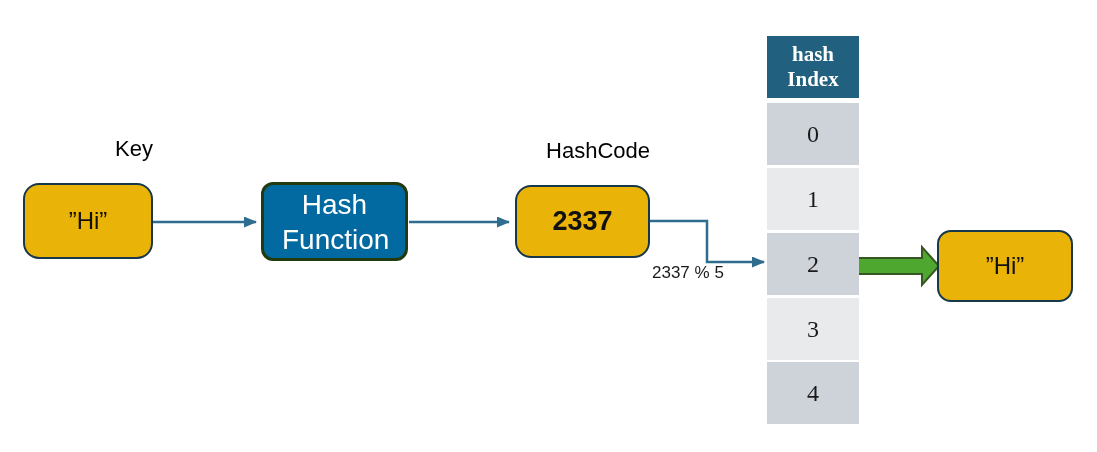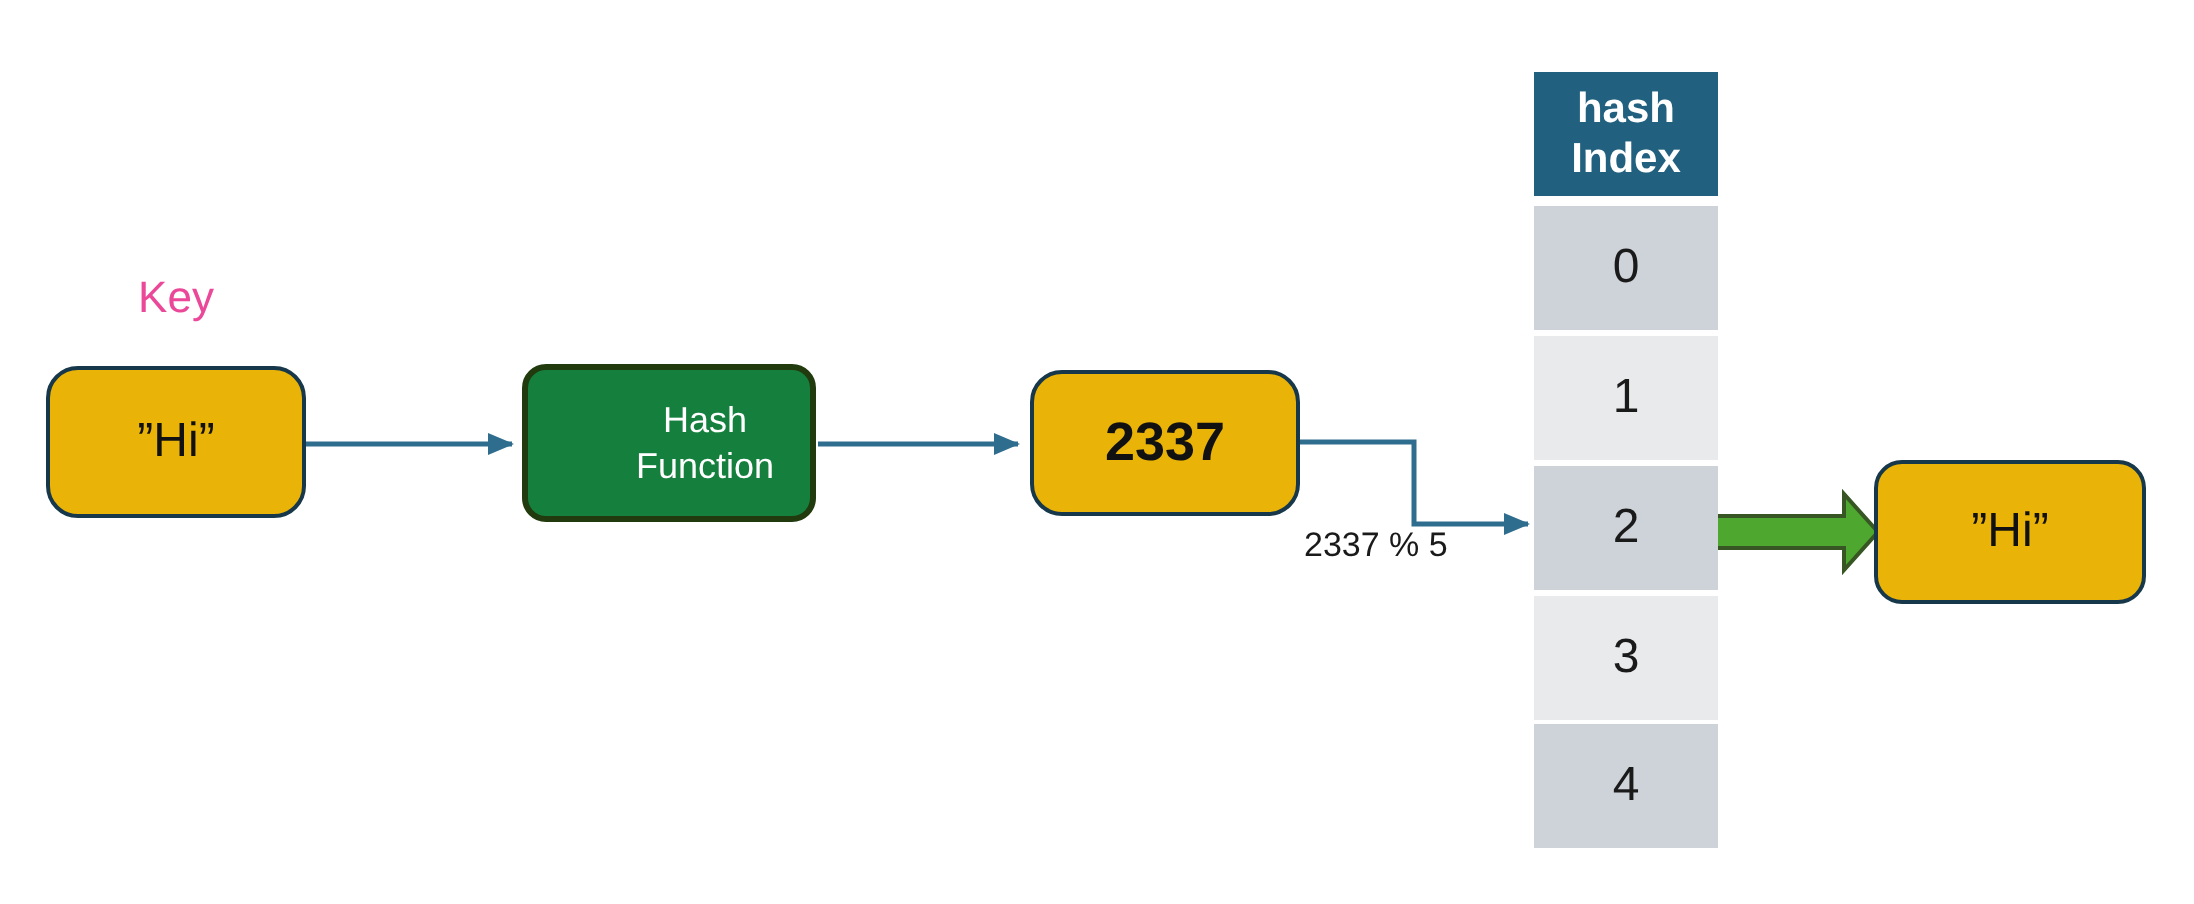--- a/index.html
+++ b/index.html
@@ -5,39 +5,38 @@
   html,body{margin:0;padding:0;background:#ffffff;}
   #canvas{
     position:relative;
     width:1097px;height:452px;
     background:#ffffff;
     font-family:"Liberation Sans", sans-serif;
     overflow:hidden;
   }
   .abs{position:absolute;}
   .flow-label{
-    font-size:22px;color:#ec4899;text-align:center;
+    font-size:22px;color:#000000;text-align:right;
   }
   .node{
     box-sizing:border-box;
     display:flex;align-items:center;justify-content:center;
     text-align:center;
     background:#eab308;
     border:2.5px solid #17384A;
     border-radius:16px;
     font-size:24px;color:#111111;
   }
   .node.green{
-    background:#15803d;
+    background:#0369a1;
     border:3px solid #213A0E;
     border-radius:12px;
     color:#ffffff;
-    font-size:18px;
+    font-size:28px;
     line-height:1.25;
-    justify-content:flex-end;
   }
   .node.green .wrap-text{width:105px;}
   .hashcode-value{font-size:27px;font-weight:bold;}
   .mod-label{
     font-size:17px;color:#1a1a1a;white-space:nowrap;
   }
   .table-col .cell{
     position:absolute;left:0;width:92px;height:62px;
     display:flex;align-items:center;justify-content:center;
     box-sizing:border-box;
@@ -72,27 +71,28 @@
 
   <div class="abs flow-label" style="left:23px;top:136px;width:130px;">Key</div>
   <div class="abs node" style="left:23px;top:183px;width:130px;height:76px;">
     <span>”Hi”</span>
   </div>
 
   <div class="abs node green" style="left:261px;top:182px;width:147px;height:79px;">
     <span class="wrap-text">Hash Function</span>
   </div>
 
+  <div class="abs flow-label" style="left:515px;top:138px;width:135px;">HashCode</div>
   <div class="abs node" style="left:515px;top:185px;width:135px;height:73px;">
     <span class="hashcode-value">2337</span>
   </div>
 
   <div class="abs mod-label" style="left:652px;top:263px;">2337 % 5</div>
 
-  <div class="abs table-col" style="left:767px;top:0;width:76px;height:452px;">
+  <div class="abs table-col" style="left:767px;top:0;width:76px;height:452px;font-family:Liberation Serif, serif;">
     <div class="cell thead" style="top:36px;">
       <span class="wrap-text">hash Index</span>
     </div>
     <div class="cell row dark" style="top:103px;">
       <span>0</span>
     </div>
     <div class="cell row light" style="top:168px;">
       <span>1</span>
     </div>
     <div class="cell row dark" style="top:233px;">

